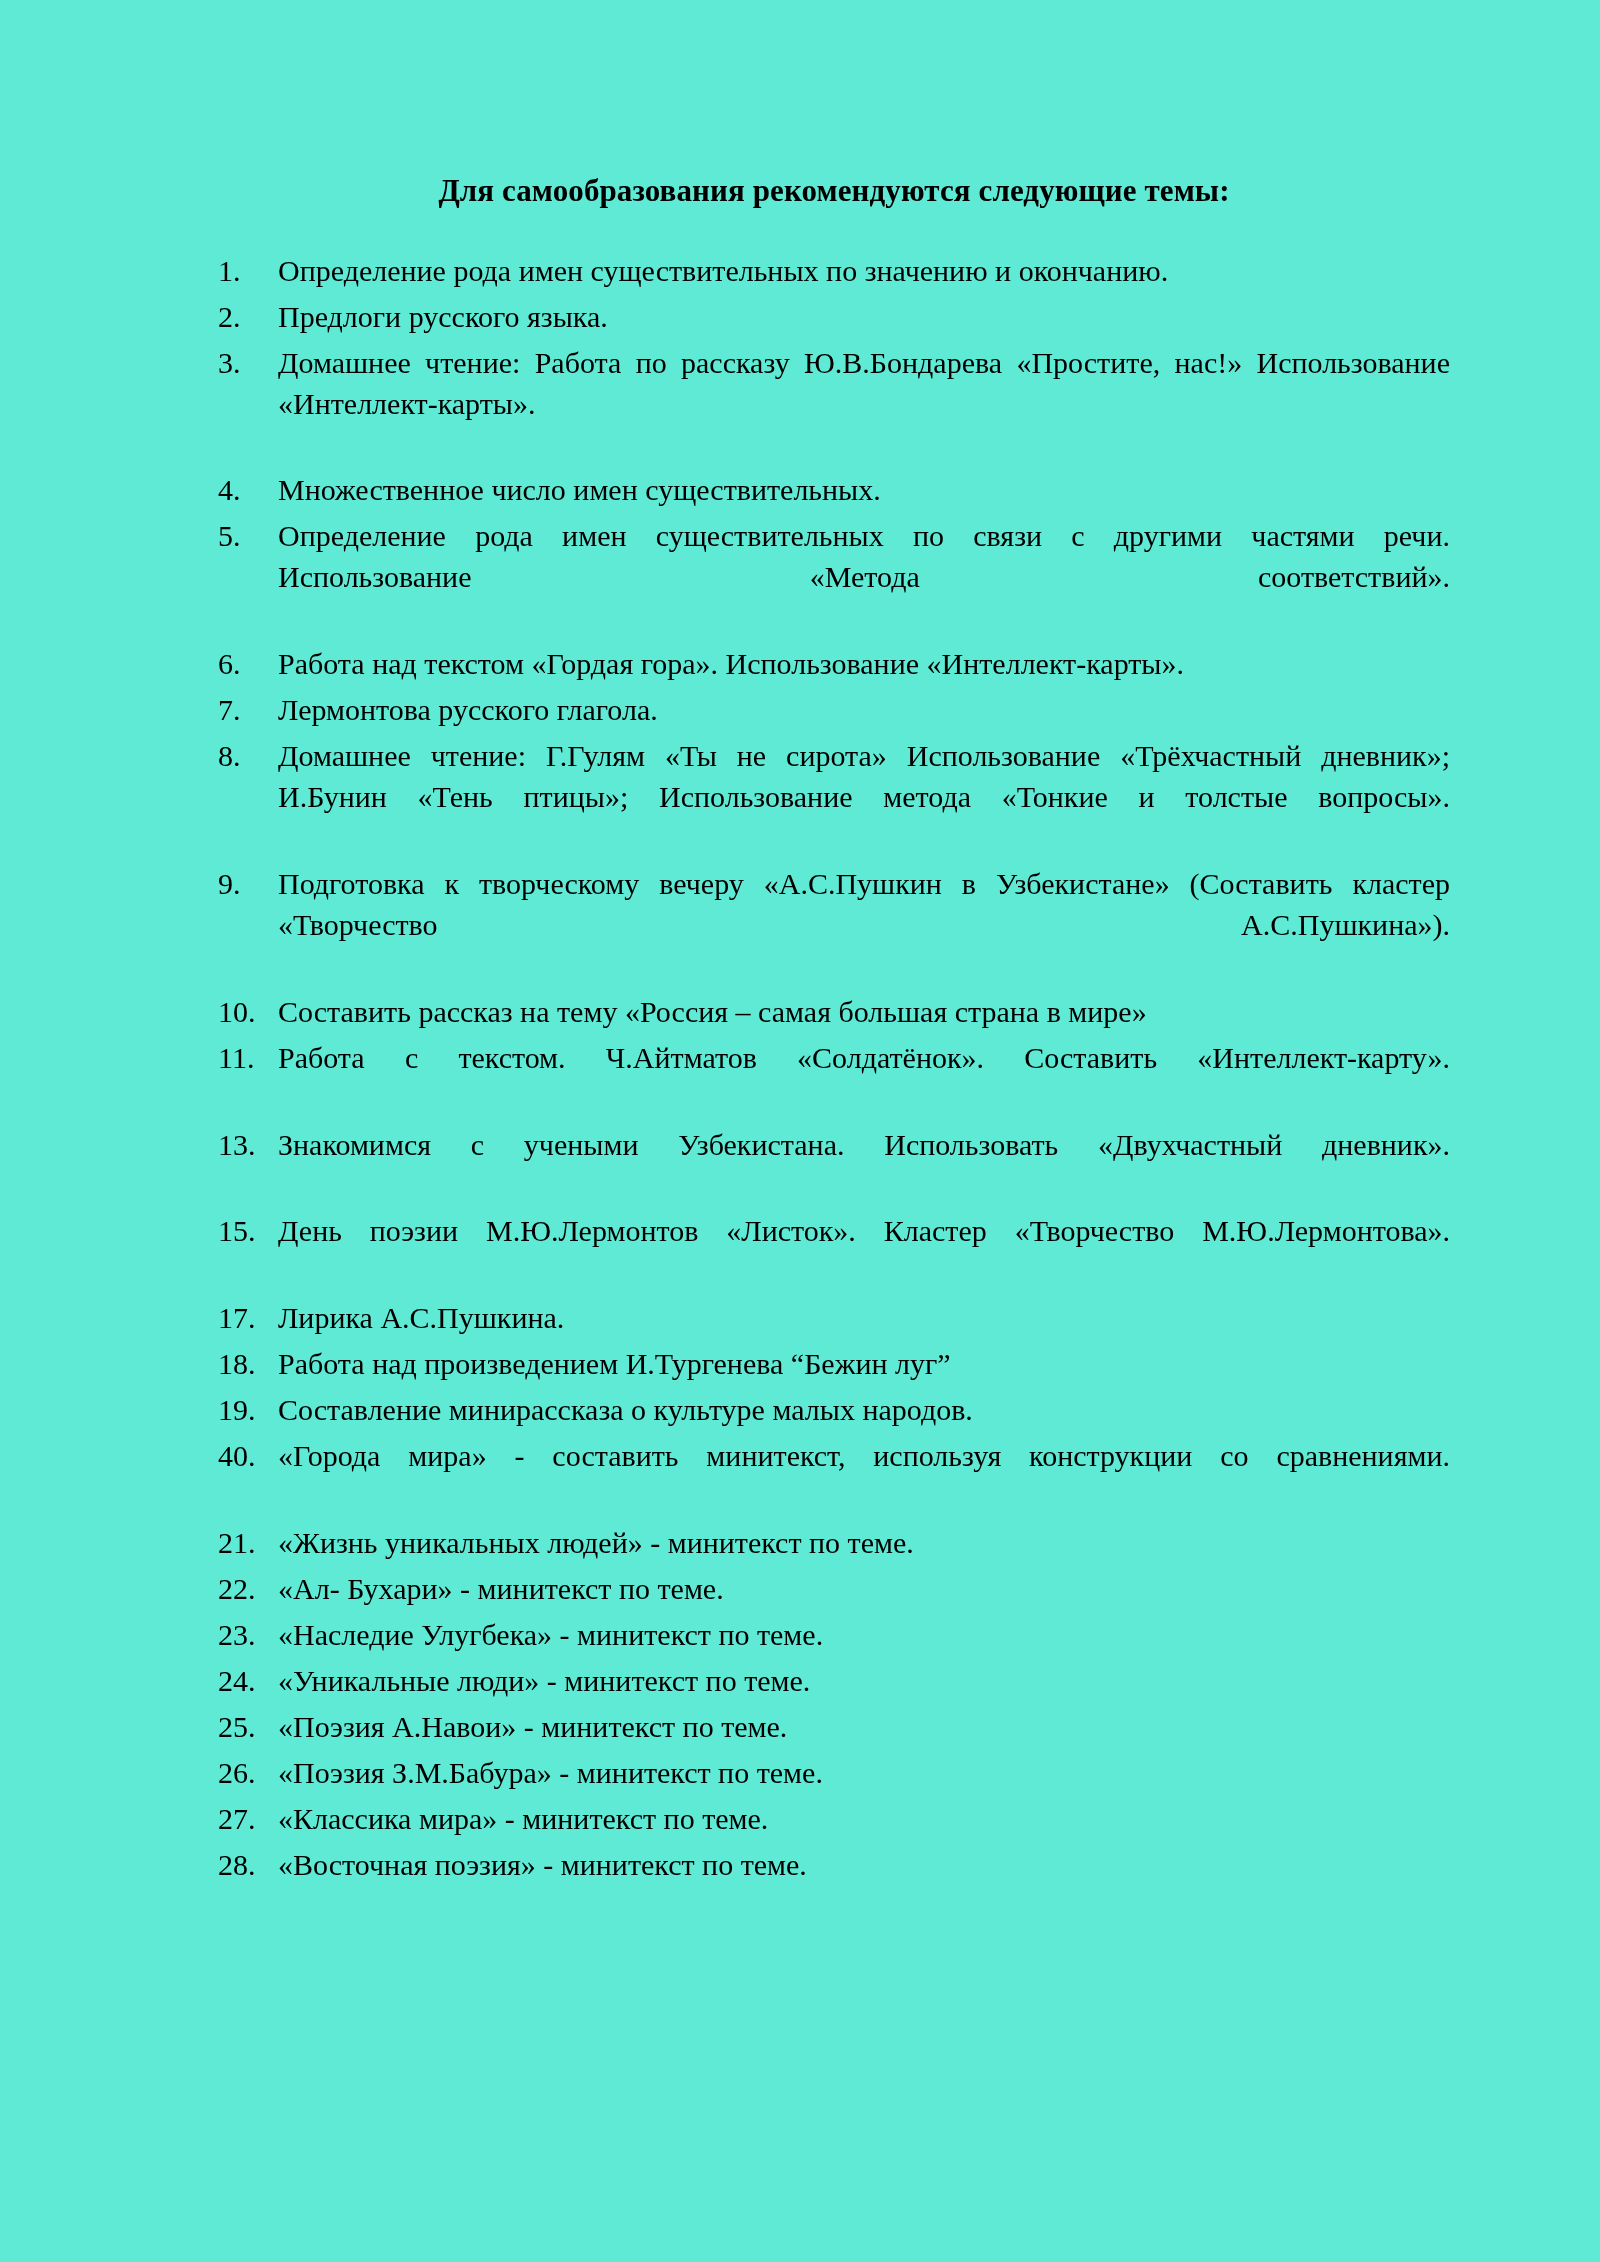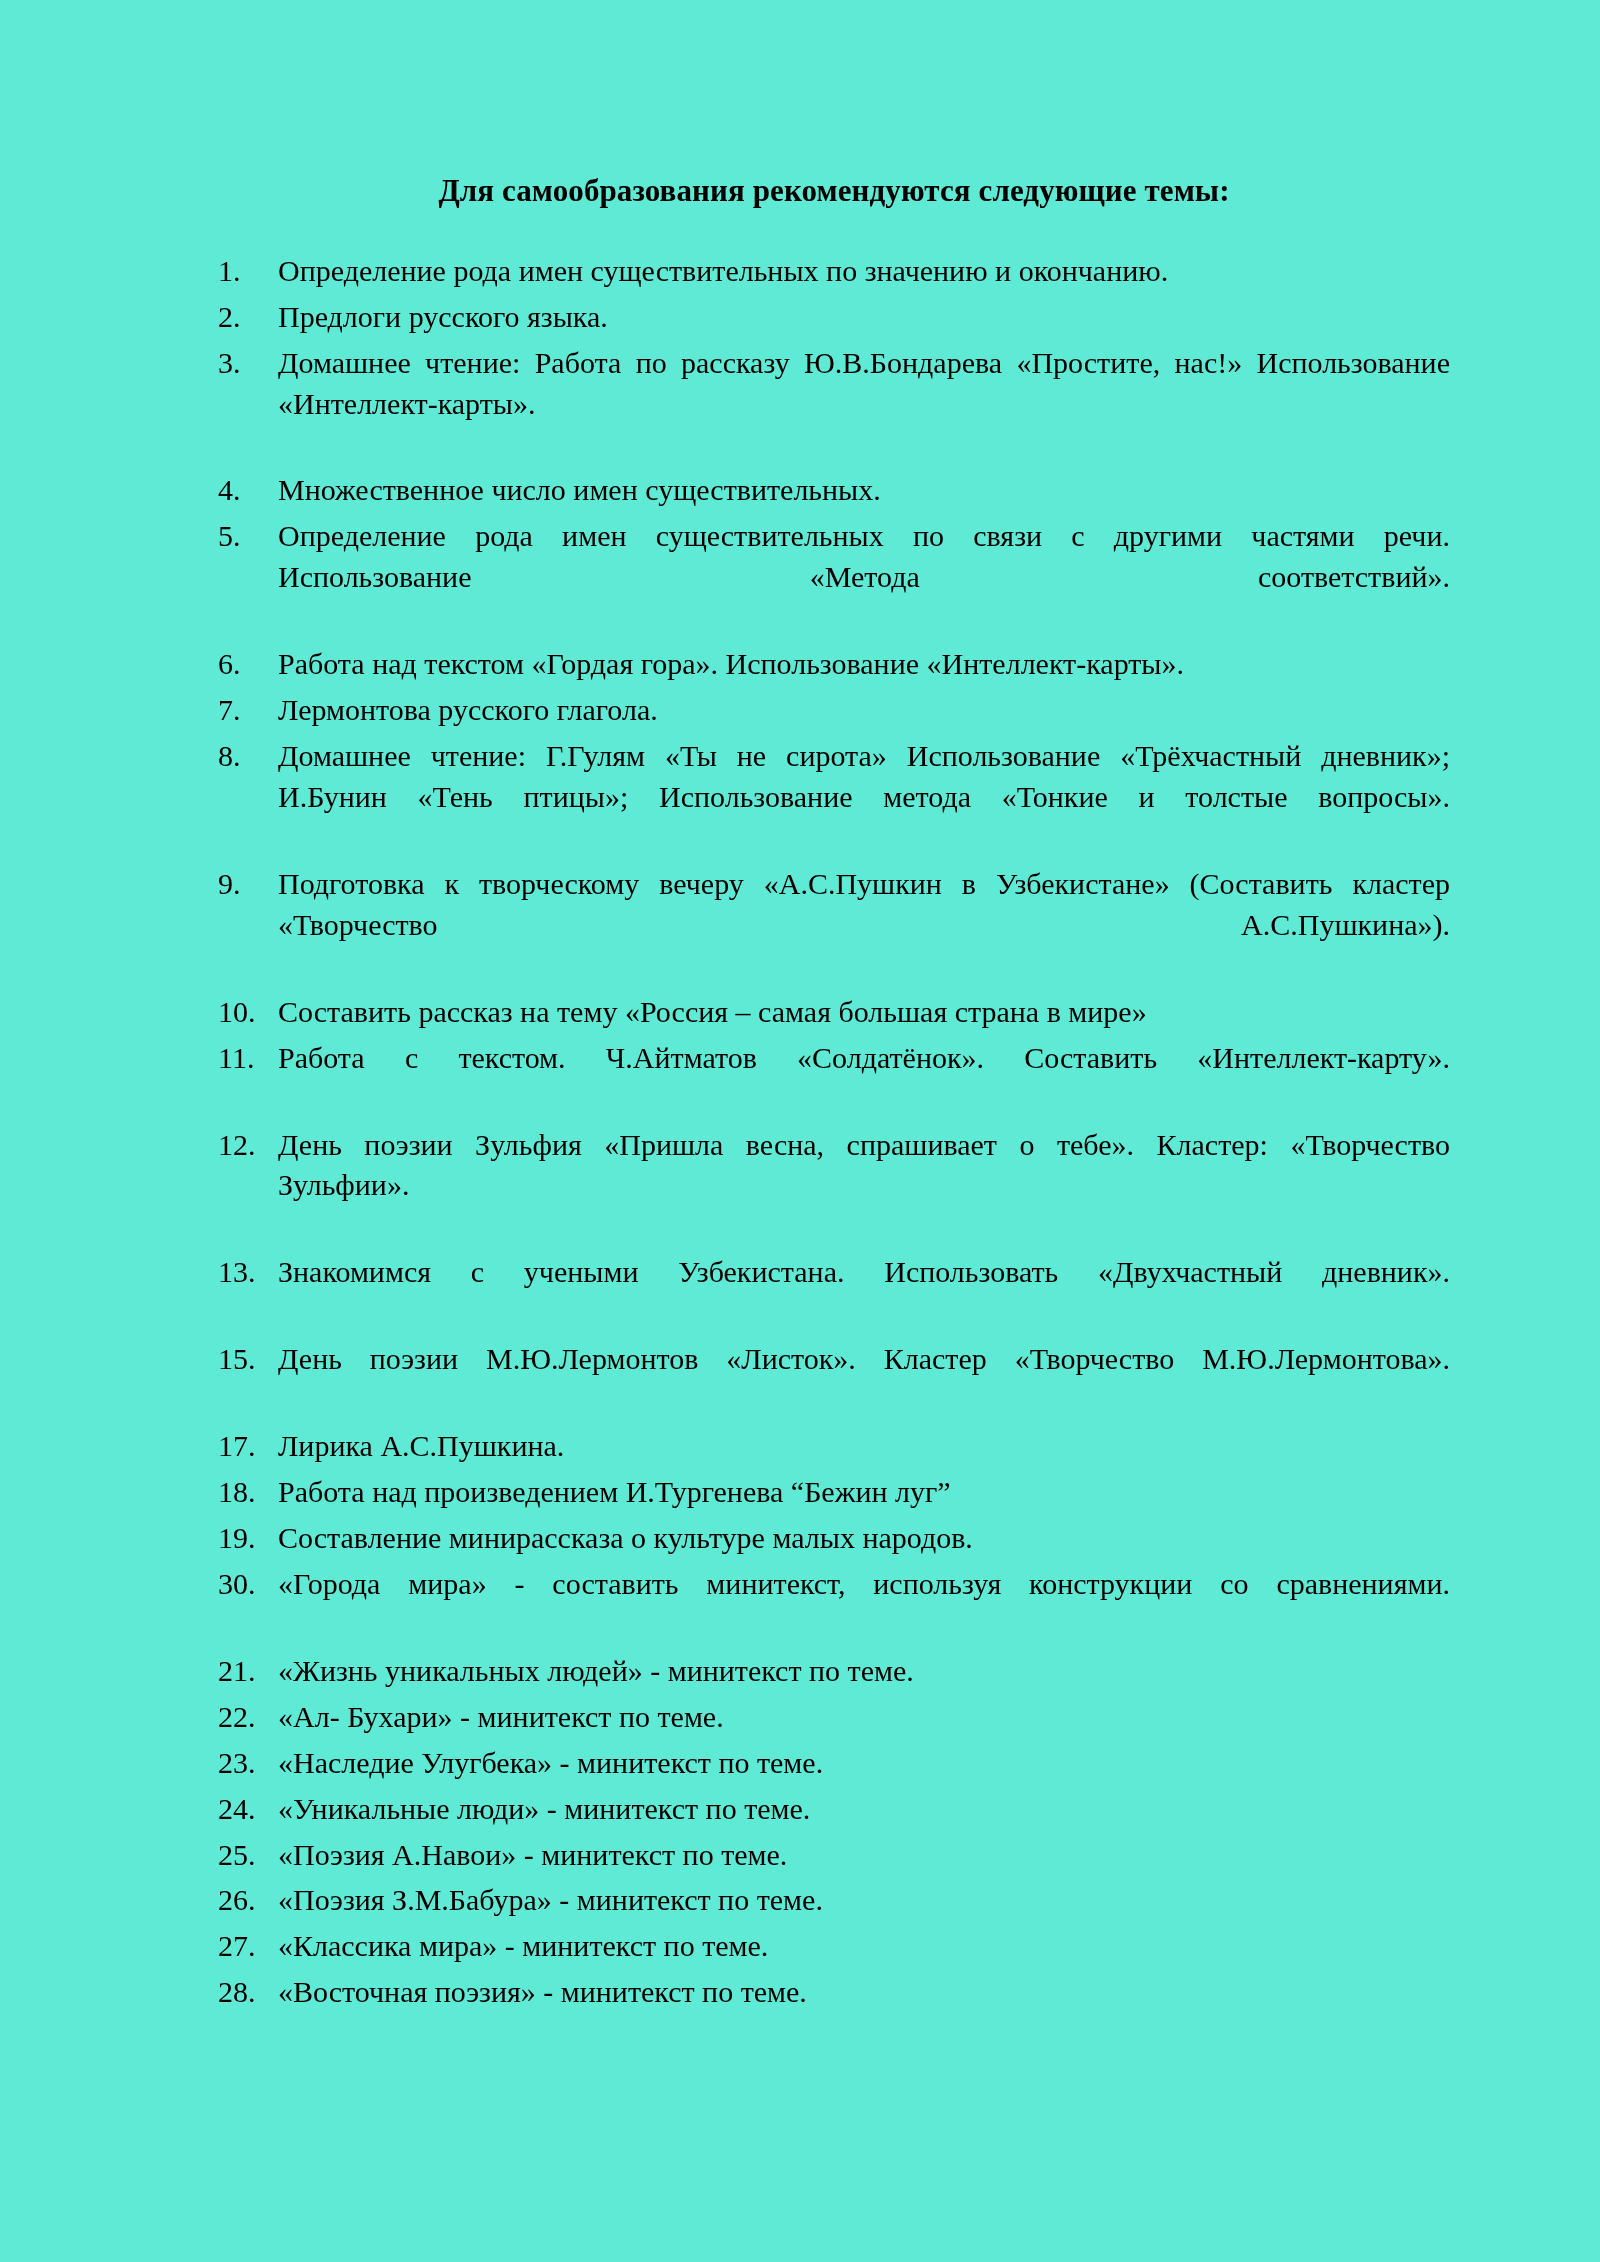--- a/index.html
+++ b/index.html
@@ -126,45 +126,41 @@
         </li>
         <li class="topic-item">
           <span class="topic-num">10.</span>
           <span class="topic-text nowrap-line">Составить рассказ на тему «Россия – самая большая страна в мире»</span>
         </li>
         <li class="topic-item">
           <span class="topic-num">11.</span>
           <span class="topic-text">Работа с текстом. Ч.Айтматов «Солдатёнок». Составить «Интеллект-карту».</span>
         </li>
         <li class="topic-item">
-          <span class="topic-num">12.</span>
-          <span class="topic-text">День поэзии Зульфия «Пришла весна, спрашивает о тебе». Кластер: «Творчество Зульфии».</span>
-        </li>
-        <li class="topic-item">
           <span class="topic-num">13.</span>
           <span class="topic-text">Знакомимся с учеными Узбекистана. Использовать «Двухчастный дневник».</span>
         </li>
         <li class="topic-item">
           <span class="topic-num">15.</span>
           <span class="topic-text">День поэзии М.Ю.Лермонтов «Листок». Кластер «Творчество М.Ю.Лермонтова».</span>
         </li>
         <li class="topic-item">
           <span class="topic-num">17.</span>
           <span class="topic-text nowrap-line">Лирика А.С.Пушкина.</span>
         </li>
         <li class="topic-item">
           <span class="topic-num">18.</span>
           <span class="topic-text nowrap-line">Работа над произведением И.Тургенева “Бежин луг”</span>
         </li>
         <li class="topic-item">
           <span class="topic-num">19.</span>
           <span class="topic-text nowrap-line">Составление минирассказа о культуре малых народов.</span>
         </li>
         <li class="topic-item">
-          <span class="topic-num">30.</span>
+          <span class="topic-num">40.</span>
           <span class="topic-text">«Города мира» - составить минитекст, используя конструкции со сравнениями.</span>
         </li>
         <li class="topic-item">
           <span class="topic-num">21.</span>
           <span class="topic-text nowrap-line">«Жизнь уникальных людей» - минитекст по теме.</span>
         </li>
         <li class="topic-item">
           <span class="topic-num">22.</span>
           <span class="topic-text nowrap-line">«Ал- Бухари» - минитекст по теме.</span>
         </li>

